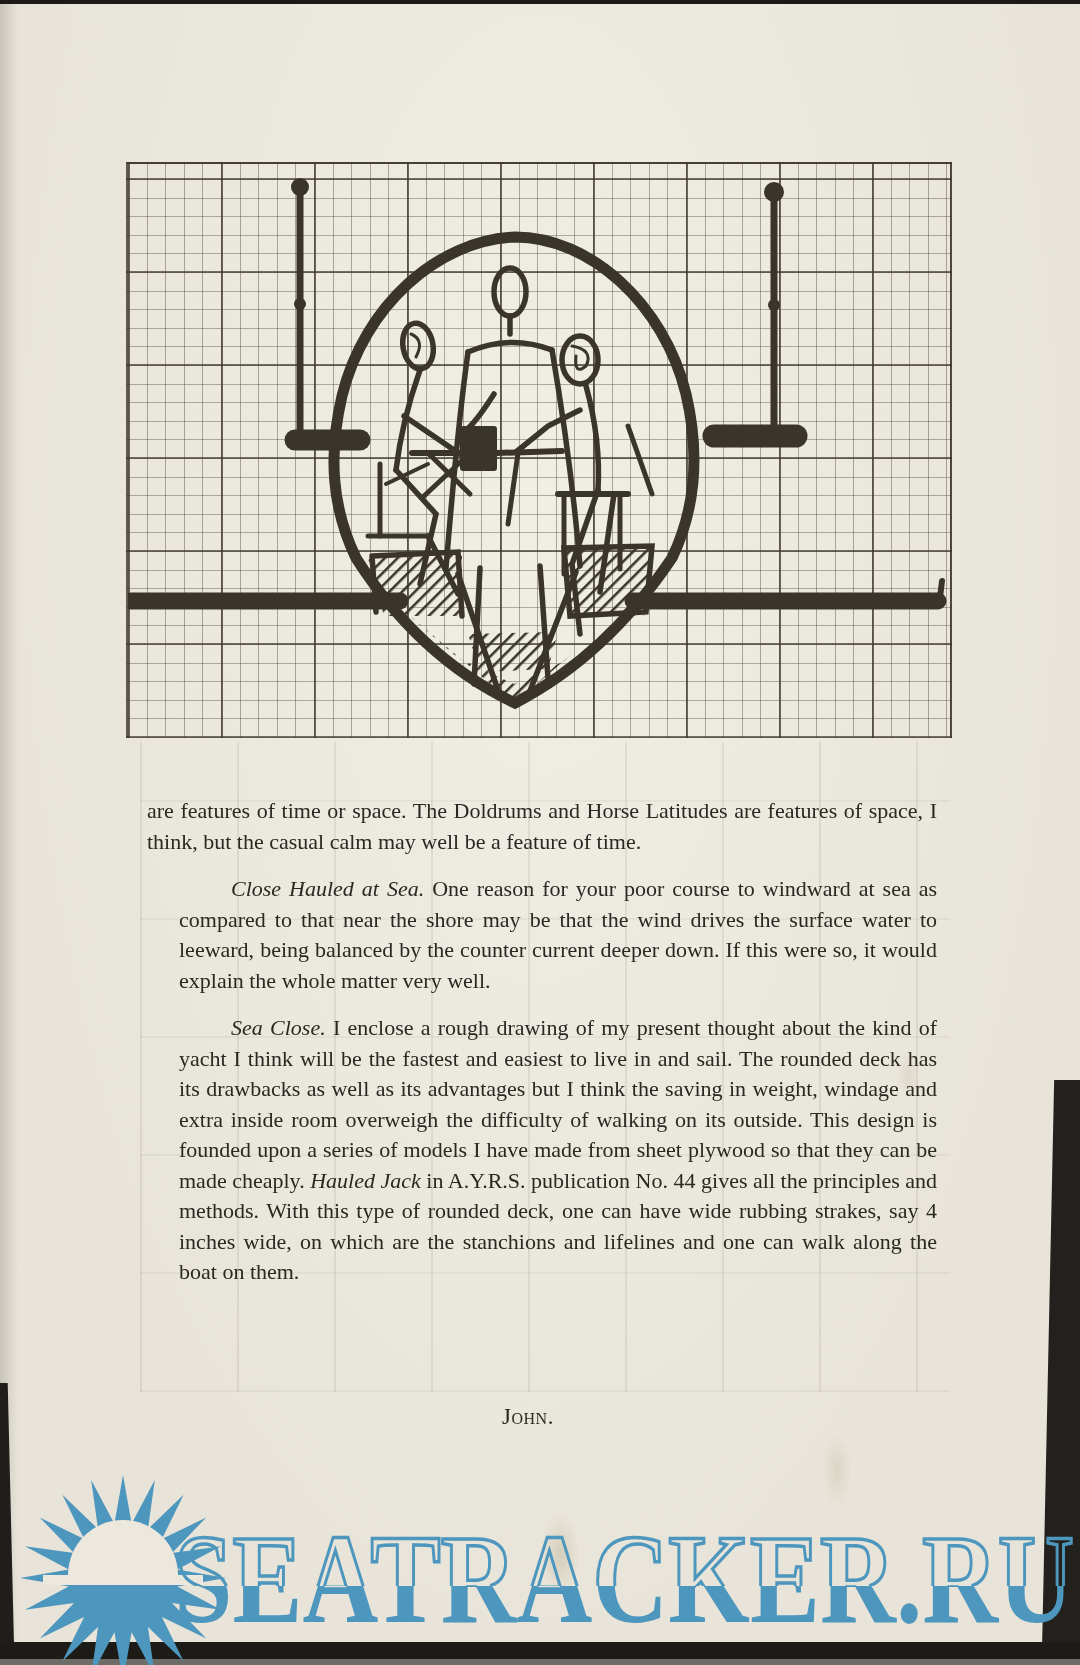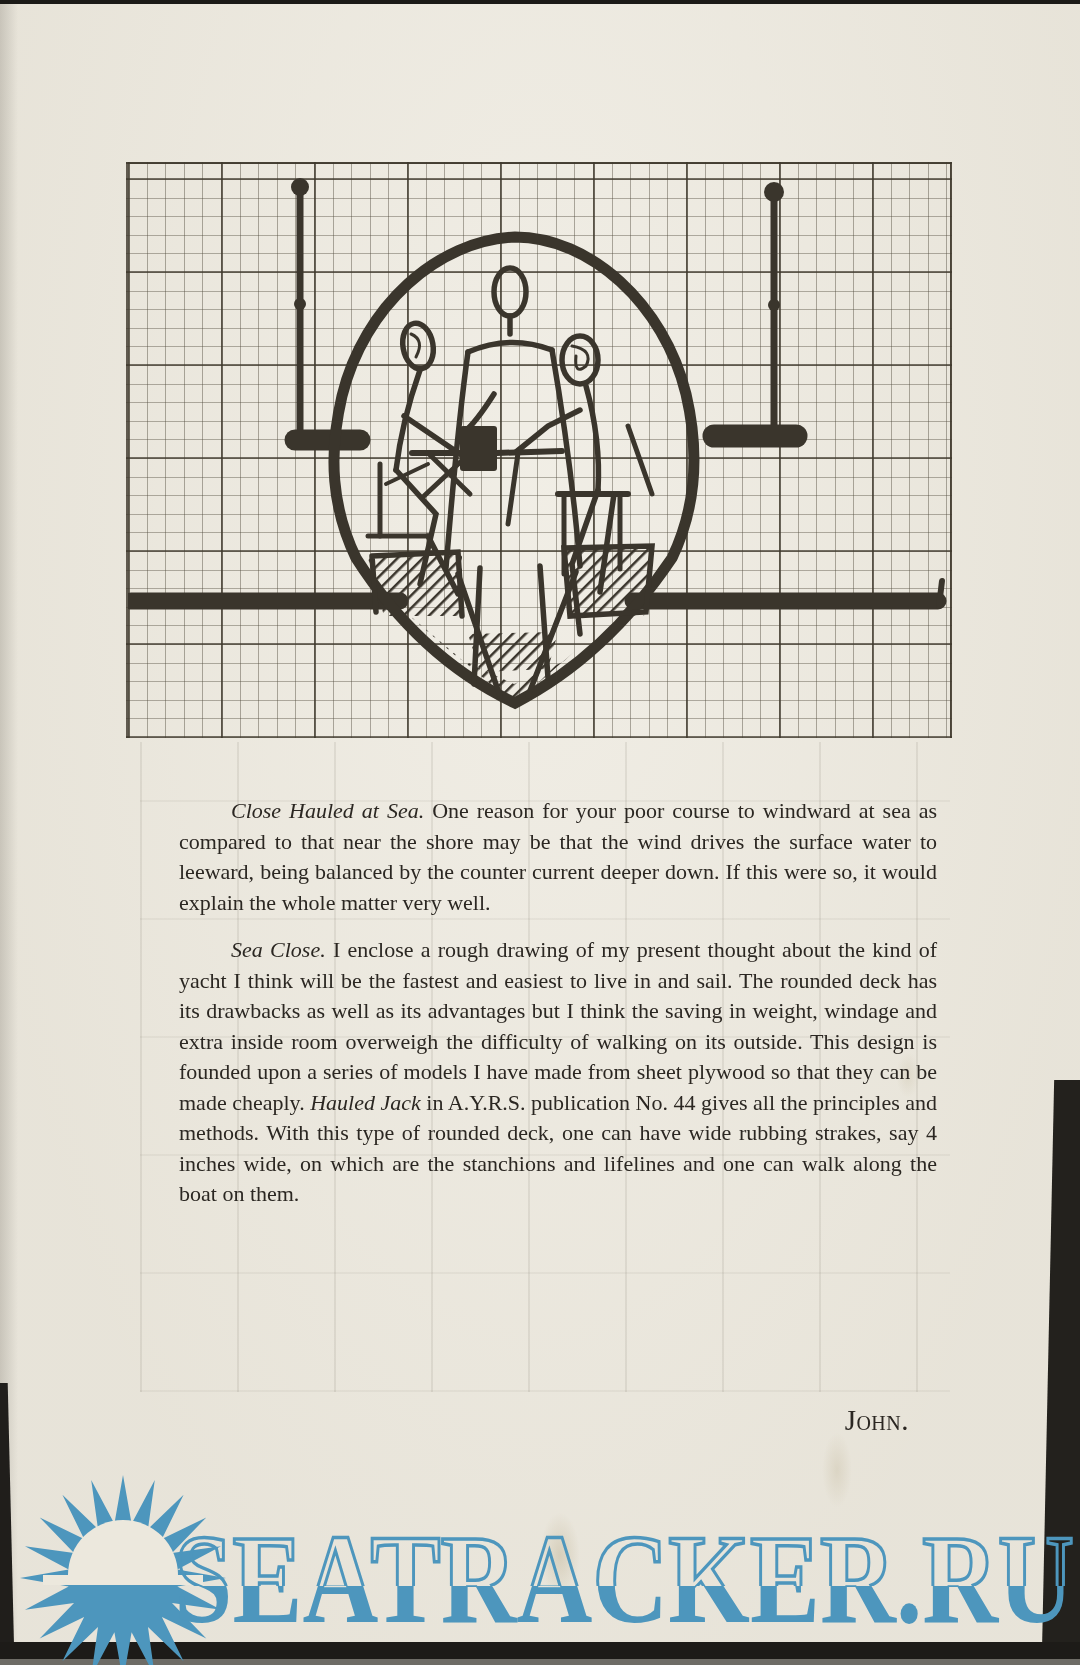--- a/index.html
+++ b/index.html
@@ -55,21 +55,21 @@
     position:absolute;left:147px;top:796px;width:790px;z-index:3;
     font-size:22px;line-height:30.5px;color:#2b2722;
     text-align:justify;
   }
   .text-block p{margin:0;}
   .text-block p.indent{text-indent:52px;margin-left:32px;}
   .text-block p + p{margin-top:17px;}
   .lead-italic, .inline-italic{font-style:italic;}
   .signature{
     position:absolute;left:147px;top:1404px;width:790px;z-index:3;
-    font-size:29px;color:#2b2722;text-align:right;padding-right:28px;box-sizing:border-box;
+    font-size:23px;color:#2b2722;text-align:center;padding-right:28px;box-sizing:border-box;
     font-variant:small-caps;letter-spacing:0.5px;
   }
   .page-number{
     position:absolute;left:147px;top:1438px;width:790px;z-index:3;
     font-size:23px;color:#2b2722;text-align:center;
   }
 
   
   .watermark{position:absolute;left:8px;top:0;width:100%;height:100%;z-index:6;pointer-events:none;}
   .watermark svg{position:absolute;}
@@ -172,20 +172,21 @@
 
         <g>
           <path d="M 244,392 L 330,388 L 334,452 M 244,392 L 248,448"></path>
           <path d="M 436,384 L 524,382 L 518,448 L 442,452 Z"></path>
         </g>
       </g>
     </svg>
   </div>
 
   <div class="text-block">
+    <p><span>are features of time or space.  The Doldrums and Horse Latitudes are features of space, I think, but the casual calm may well be a feature of time.</span></p>
     <p class="indent"><i class="lead-italic">Close Hauled at Sea.</i>
       <span>One reason for your poor course to windward at sea as compared to that near the shore may be that the wind drives the surface water to leeward, being balanced by the counter current deeper down.  If this were so, it would explain the whole matter very well.</span></p>
     <p class="indent"><i class="lead-italic">Sea Close.</i>
       <span>I enclose a rough drawing of my present thought about the kind of yacht I think will be the fastest and easiest to live in and sail.  The rounded deck has its drawbacks as well as its advantages but I think the saving in weight, windage and extra inside room overweigh the difficulty of walking on its outside.  This design is founded upon a series of models I have made from sheet plywood so that they can be made cheaply.</span>
       <i class="inline-italic">Hauled Jack</i>
       <span>in A.Y.R.S. publication No. 44 gives all the principles and methods.   With this type of rounded deck, one can have wide rubbing strakes, say 4 inches wide, on which are the stanchions and lifelines and one can walk along the boat on them.</span></p>
   </div>
 
   <div class="signature"><span>John.</span></div>
 

